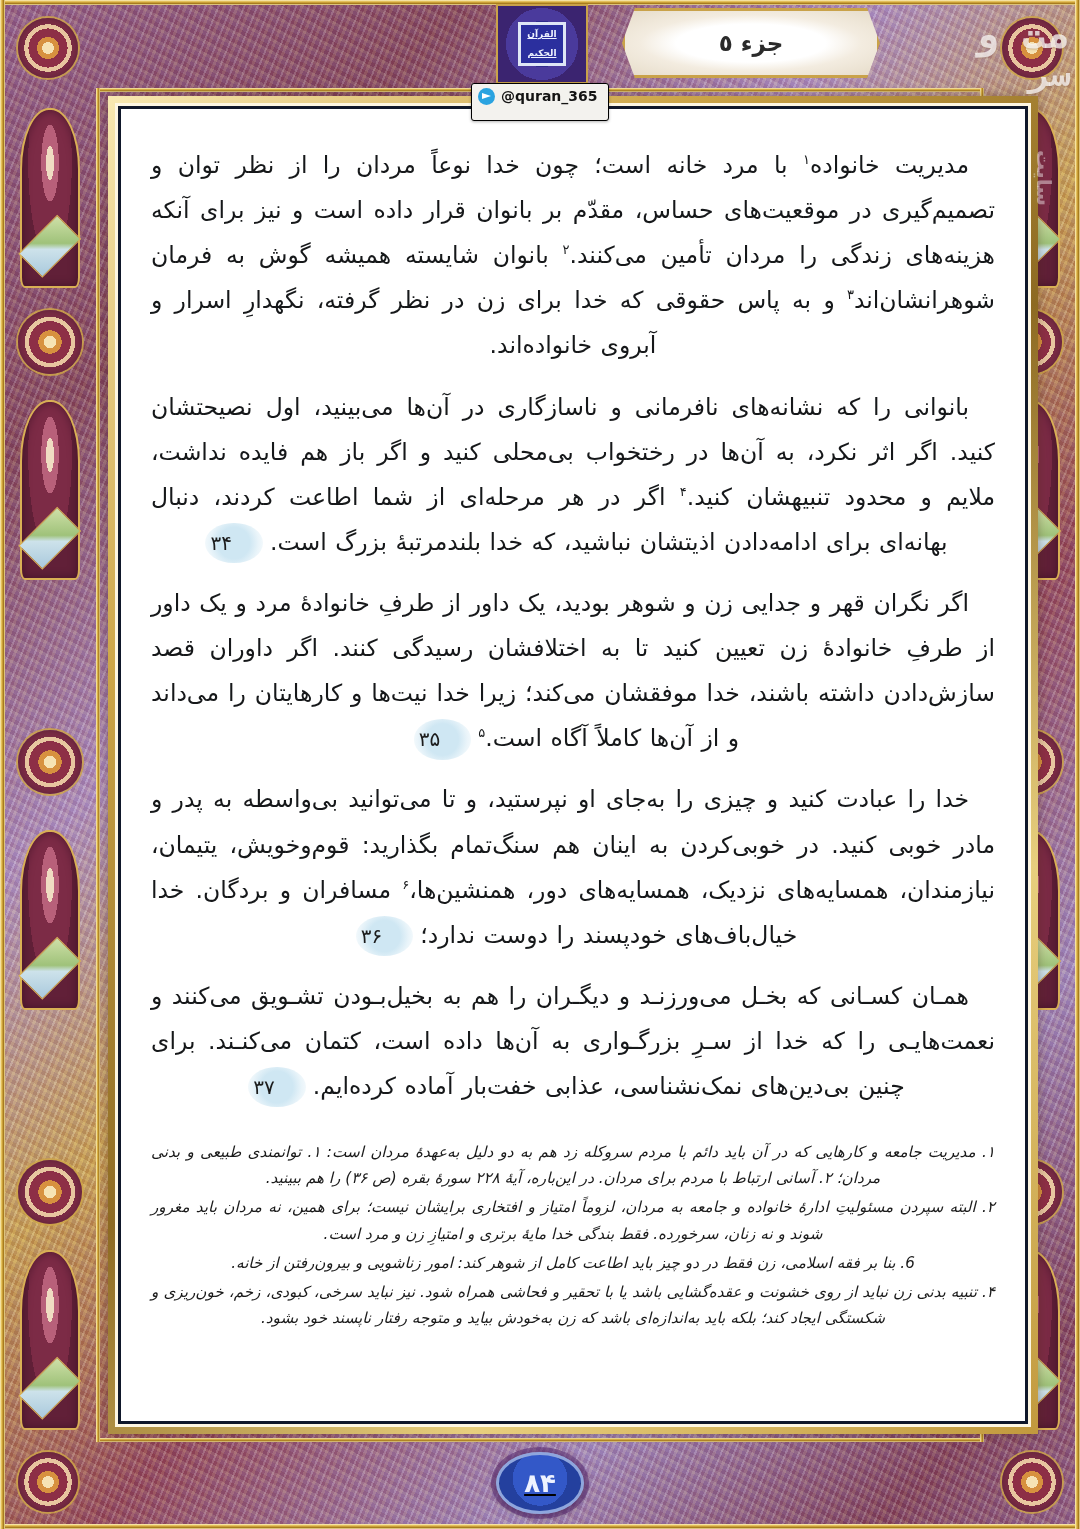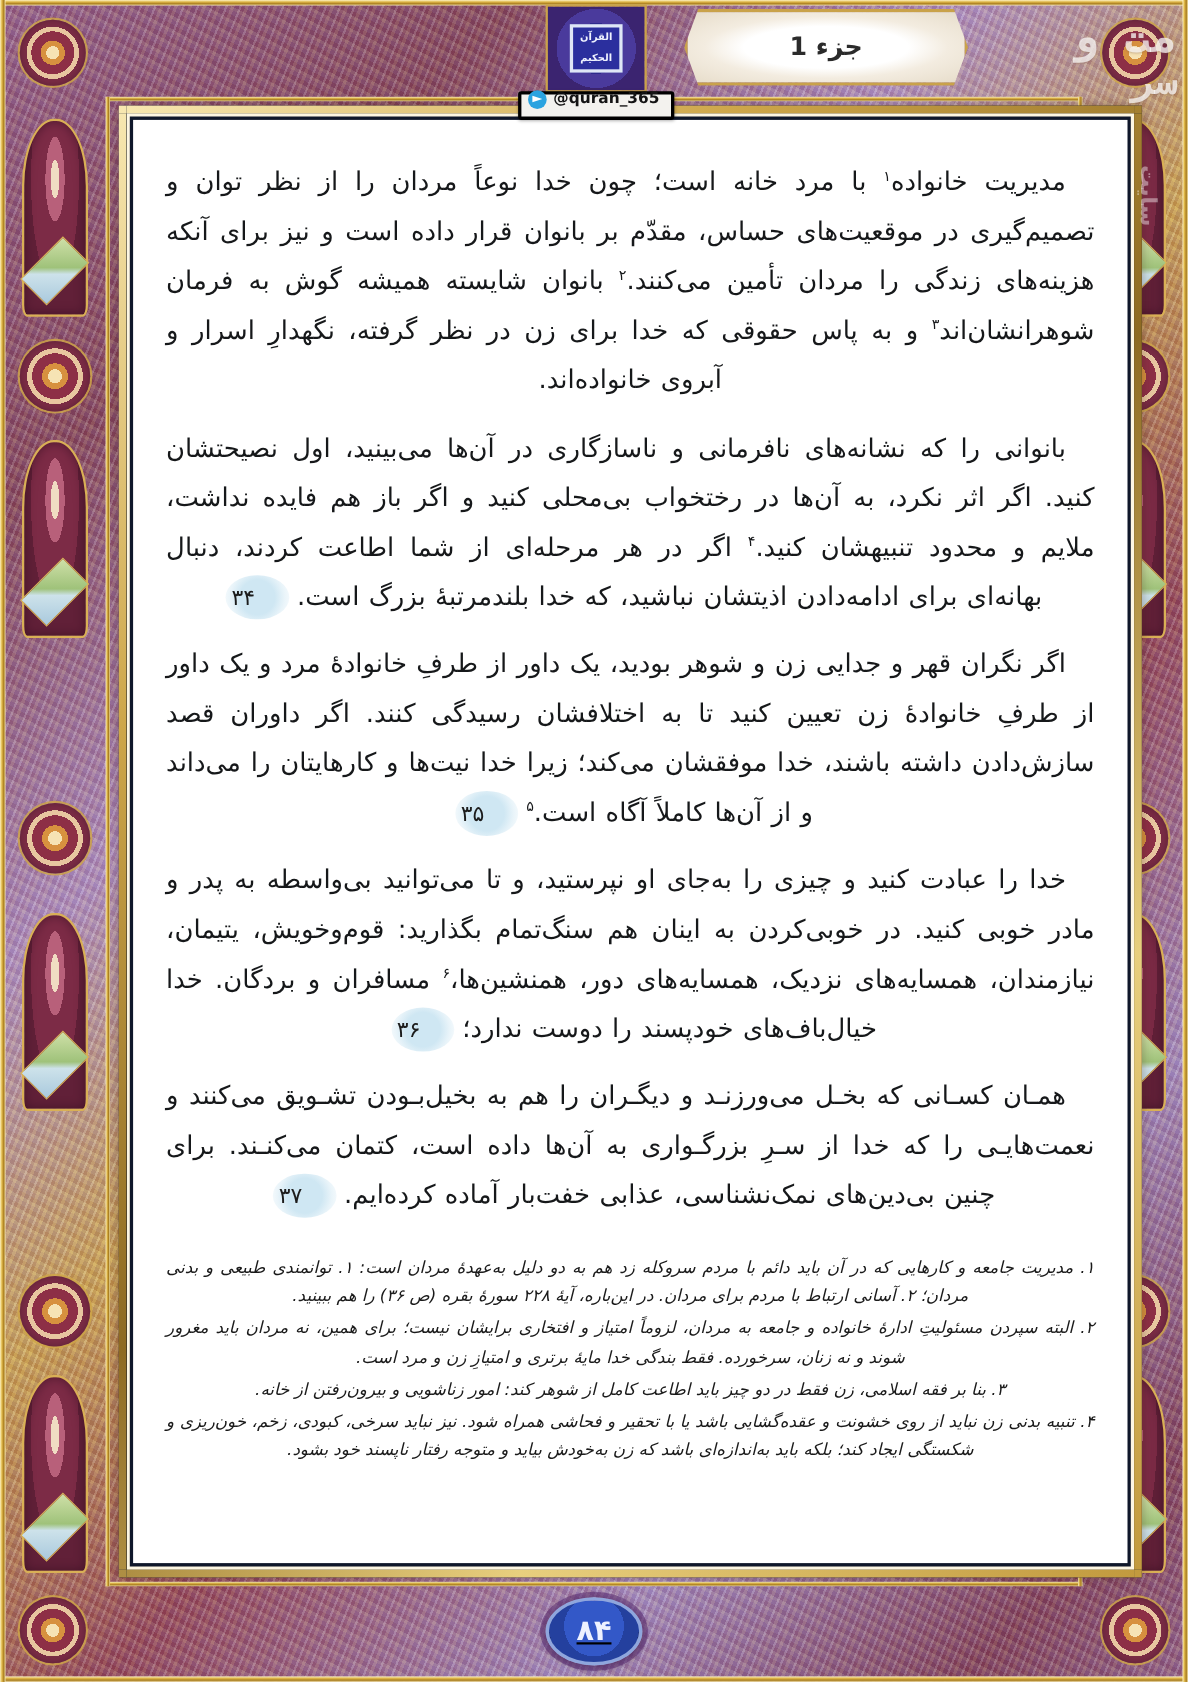--- a/index.html
+++ b/index.html
@@ -121,33 +121,34 @@
     display: grid;
     grid-template-rows: 1fr 1fr;
     align-items: center;
     justify-items: center;
     line-height: 1;
   }
   .kufic-inner span {
     font-size: 9px;
     color: #eef2ff;
     font-weight: 700;
+    text-decoration: underline;
   }
 
   
   .handle-badge {
     position: absolute;
     left: 471px; top: 83px;
-    height: 26px;
+    height: 38px;
     padding: 0 10px 12px 6px;
     display: flex;
     align-items: center;
     gap: 6px;
     background: #f3f2ee;
-    border: 3px solid #000000;
+    border: 1px solid #000000;
     border-radius: 3px;
     box-shadow: 0 1px 3px rgba(0,0,0,.3);
     z-index: 30;
     direction: ltr;
   }
   .tg-icon {
     width: 17px; height: 17px;
     border-radius: 50%;
     background: #2aa3e0;
     position: relative;
@@ -327,21 +328,21 @@
 
 
     <div class="kufic-emblem">
       <div class="kufic-inner">
         <span>القرآن</span>
         <span>الحکیم</span>
       </div>
     </div>
 
     <div class="cartouche cartouche-juz">
-      <span class="cartouche-title">جزء 1</span>
+      <span class="cartouche-title">جزء ٥</span>
     </div>
   </div>
 
   <div class="watermark">
     <span>مت و</span>
     <span class="w2">سر</span>
   </div>
   <div class="watermark-side">سایت</div>
 
   <div class="handle-badge">
@@ -356,21 +357,21 @@
           <div class="verse-block first">مدیریت خانواده<sup class="fn">١</sup> با مرد خانه است؛ چون خدا نوعاً مردان را از نظر توان و تصمیم‌گیری در موقعیت‌های حساس، مقدّم بر بانوان قرار داده است و نیز برای آنکه هزینه‌های زندگی را مردان تأمین می‌کنند.<sup class="fn">٢</sup> بانوان شایسته همیشه گوش به فرمان شوهرانشان‌اند<sup class="fn">٣</sup> و به پاس حقوقی که خدا برای زن در نظر گرفته، نگهدارِ اسرار و آبروی خانواده‌اند.</div>
           <div class="verse-block">بانوانی را که نشانه‌های نافرمانی و ناسازگاری در آن‌ها می‌بینید، اول نصیحتشان کنید. اگر اثر نکرد، به آن‌ها در رختخواب بی‌محلی کنید و اگر باز هم فایده نداشت، ملایم و محدود تنبیهشان کنید.<sup class="fn">۴</sup> اگر در هر مرحله‌ای از شما اطاعت کردند، دنبال بهانه‌ای برای ادامه‌دادن اذیتشان نباشید، که خدا بلندمرتبهٔ بزرگ است.<span class="ayah-num">٣۴</span></div>
           <div class="verse-block">اگر نگران قهر و جدایی زن و شوهر بودید، یک داور از طرفِ خانوادهٔ مرد و یک داور از طرفِ خانوادهٔ زن تعیین کنید تا به اختلافشان رسیدگی کنند. اگر داوران قصد سازش‌دادن داشته باشند، خدا موفقشان می‌کند؛ زیرا خدا نیت‌ها و کارهایتان را می‌داند و از آن‌ها کاملاً آگاه است.<sup class="fn">۵</sup><span class="ayah-num">٣۵</span></div>
           <div class="verse-block">خدا را عبادت کنید و چیزی را به‌جای او نپرستید، و تا می‌توانید بی‌واسطه به پدر و مادر خوبی کنید. در خوبی‌کردن به اینان هم سنگ‌تمام بگذارید: قوم‌وخویش، یتیمان، نیازمندان، همسایه‌های نزدیک، همسایه‌های دور، همنشین‌ها،<sup class="fn">۶</sup> مسافران و بردگان. خدا خیال‌باف‌های خودپسند را دوست ندارد؛<span class="ayah-num">٣۶</span></div>
           <div class="verse-block">همـان کسـانی که بخـل می‌ورزنـد و دیگـران را هم به بخیل‌بـودن تشـویق می‌کنند و نعمت‌هایـی را که خدا از سـرِ بزرگـواری به آن‌ها داده است، کتمان می‌کنـند. برای چنین بی‌دین‌های نمک‌نشناسی، عذابی خفت‌بار آماده کرده‌ایم.<span class="ayah-num">٣٧</span></div>
         </div>
 
       <div class="footnotes" id="footnotes">
           <div class="footnote">١. مدیریت جامعه و کارهایی که در آن باید دائم با مردم سروکله زد هم به دو دلیل به‌عهدهٔ مردان است: ١. توانمندی طبیعی و بدنی مردان؛ ٢. آسانی ارتباط با مردم برای مردان. در این‌باره، آیهٔ ٢٢٨ سورهٔ بقره (ص ٣۶) را هم ببینید.</div>
           <div class="footnote">٢. البته سپردن مسئولیتِ ادارهٔ خانواده و جامعه به مردان، لزوماً امتیاز و افتخاری برایشان نیست؛ برای همین، نه مردان باید مغرور شوند و نه زنان، سرخورده. فقط بندگی خدا مایهٔ برتری و امتیازِ زن و مرد است.</div>
-          <div class="footnote">٣. بنا بر فقه اسلامی، زن فقط در دو چیز باید اطاعت کامل از شوهر کند: امور زناشویی و بیرون‌رفتن از خانه.</div>
+          <div class="footnote">6. بنا بر فقه اسلامی، زن فقط در دو چیز باید اطاعت کامل از شوهر کند: امور زناشویی و بیرون‌رفتن از خانه.</div>
           <div class="footnote">۴. تنبیه بدنی زن نباید از روی خشونت و عقده‌گشایی باشد یا با تحقیر و فحاشی همراه شود. نیز نباید سرخی، کبودی، زخم، خون‌ریزی و شکستگی ایجاد کند؛ بلکه باید به‌اندازه‌ای باشد که زن به‌خودش بیاید و متوجه رفتار ناپسند خود بشود.</div>
         </div>
 
     </div>
   </div>
 
   <div class="page-badge">
     <span class="page-badge-num">٨۴</span>
   </div>
 

